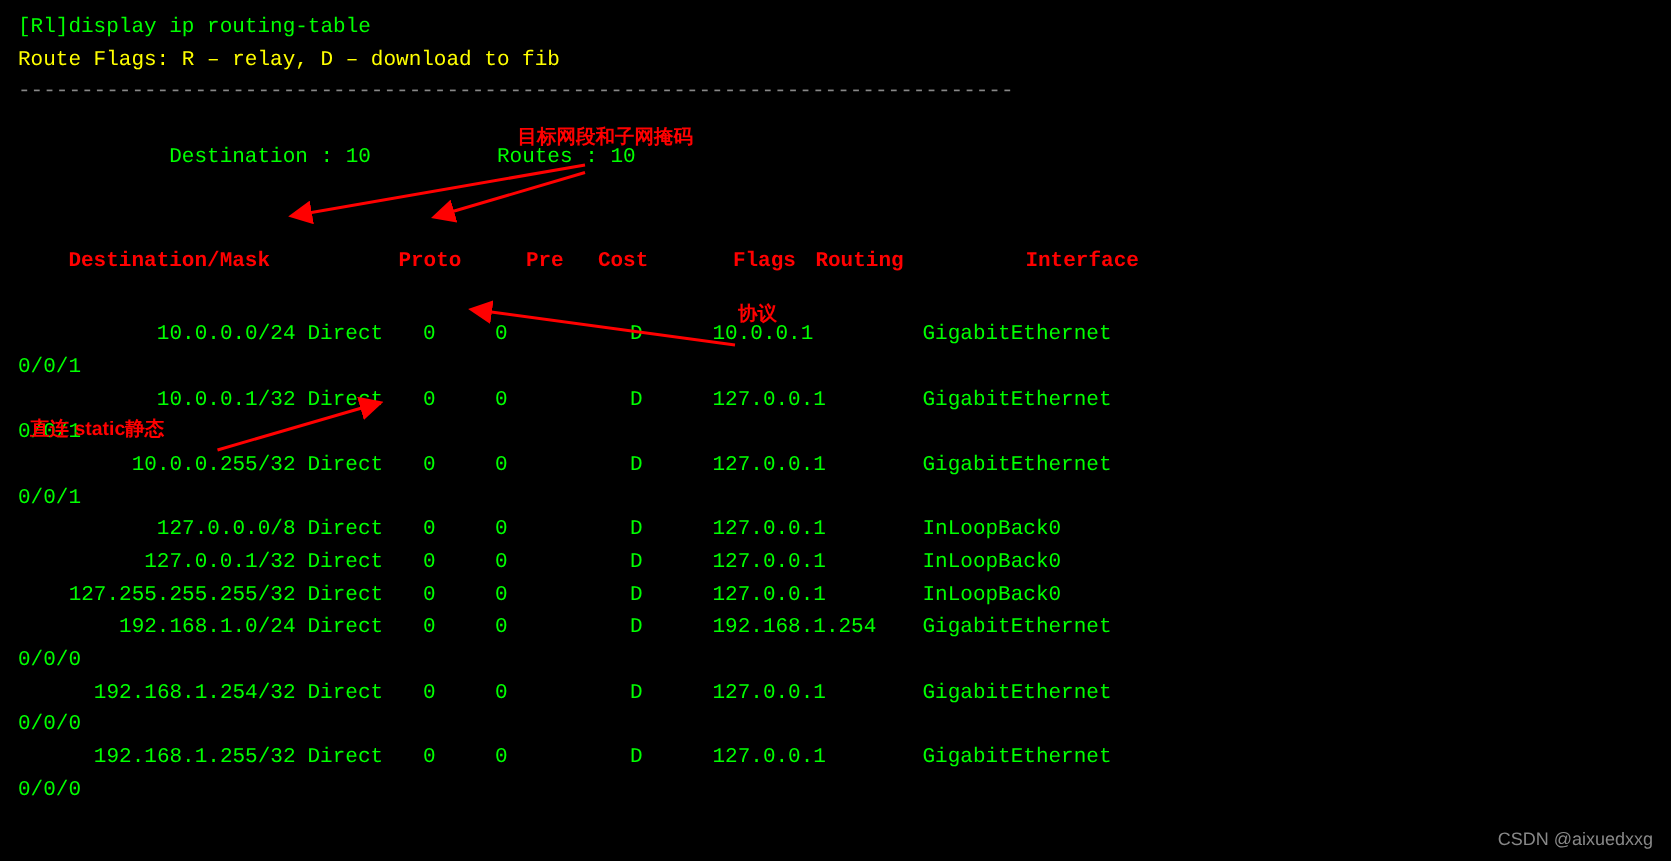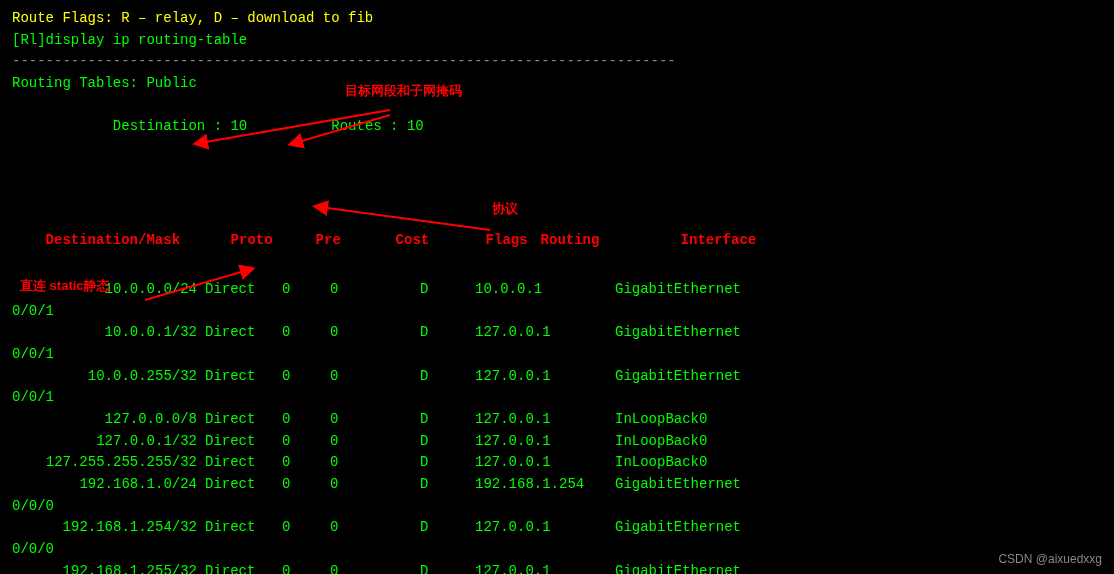--- a/index.html
+++ b/index.html
@@ -48,36 +48,35 @@
       color: #888;
       font-size: 12px;
       font-family: Arial, sans-serif;
     }
   </style>
 </head>
 <body>
 
 <div class="terminal">
 
+  <div class="line green">[Rl]display ip routing-table</div>
+
   <div class="line yellow">Route Flags: R – relay, D – download to fib</div>
-
-  <div class="line green">[Rl]display ip routing-table</div>
 
   <div class="line separator">-------------------------------------------------------------------------------</div>
 
-  <div class="line green">Routing Tables: Public</div>
 
   <div class="line green">
     <span>        <span>Destination</span> : <span>10</span>          <span>Routes</span> : <span>10</span></span>
   </div>
 
   <div class="line" style="height:4px;"></div>
 
   <div class="line" style="color:#ff0000; font-weight:bold;">
-    <span style="display:inline-block; width:185px;margin-top:44px;">Destination/Mask</span><span style="display:inline-block; width:85px;">Proto</span><span style="display:inline-block; width:48px;">Pre</span><span style="display:inline-block; width:90px;margin-left:32px;">Cost</span><span style="display:inline-block; width:55px;">Flags</span><span style="display:inline-block; width:140px;">Routing</span><span>Interface</span>
+    <span style="display:inline-block; width:185px;">Destination/Mask</span><span style="display:inline-block; width:85px;margin-left:35px;">Proto</span><span style="display:inline-block; width:48px;">Pre</span><span style="display:inline-block; width:90px;">Cost</span><span style="display:inline-block; width:55px;">Flags</span><span style="display:inline-block; width:140px;">Routing</span><span>Interface</span>
   </div>
 
   <div class="line" style="height:6px;"></div>
 
   <div id="routing-rows">
       <div class="line" style="color: rgb(0, 255, 0);"><span style="display: inline-block; width: 185px; text-align: right;">10.0.0.0/24</span><span style="display: inline-block; width: 85px; padding-left: 8px;">Direct</span><span style="display: inline-block; width: 48px;">0</span><span style="display: inline-block; width: 90px;">0</span><span style="display: inline-block; width: 55px;">D</span><span style="display: inline-block; width: 140px;">10.0.0.1</span><span>GigabitEthernet</span></div>
       <div class="line" style="color: rgb(0, 255, 0);">0/0/1</div>
       <div class="line" style="color: rgb(0, 255, 0);"><span style="display: inline-block; width: 185px; text-align: right;">10.0.0.1/32</span><span style="display: inline-block; width: 85px; padding-left: 8px;">Direct</span><span style="display: inline-block; width: 48px;">0</span><span style="display: inline-block; width: 90px;">0</span><span style="display: inline-block; width: 55px;">D</span><span style="display: inline-block; width: 140px;">127.0.0.1</span><span>GigabitEthernet</span></div>
       <div class="line" style="color: rgb(0, 255, 0);">0/0/1</div>
       <div class="line" style="color: rgb(0, 255, 0);"><span style="display: inline-block; width: 185px; text-align: right;">10.0.0.255/32</span><span style="display: inline-block; width: 85px; padding-left: 8px;">Direct</span><span style="display: inline-block; width: 48px;">0</span><span style="display: inline-block; width: 90px;">0</span><span style="display: inline-block; width: 55px;">D</span><span style="display: inline-block; width: 140px;">127.0.0.1</span><span>GigabitEthernet</span></div>

